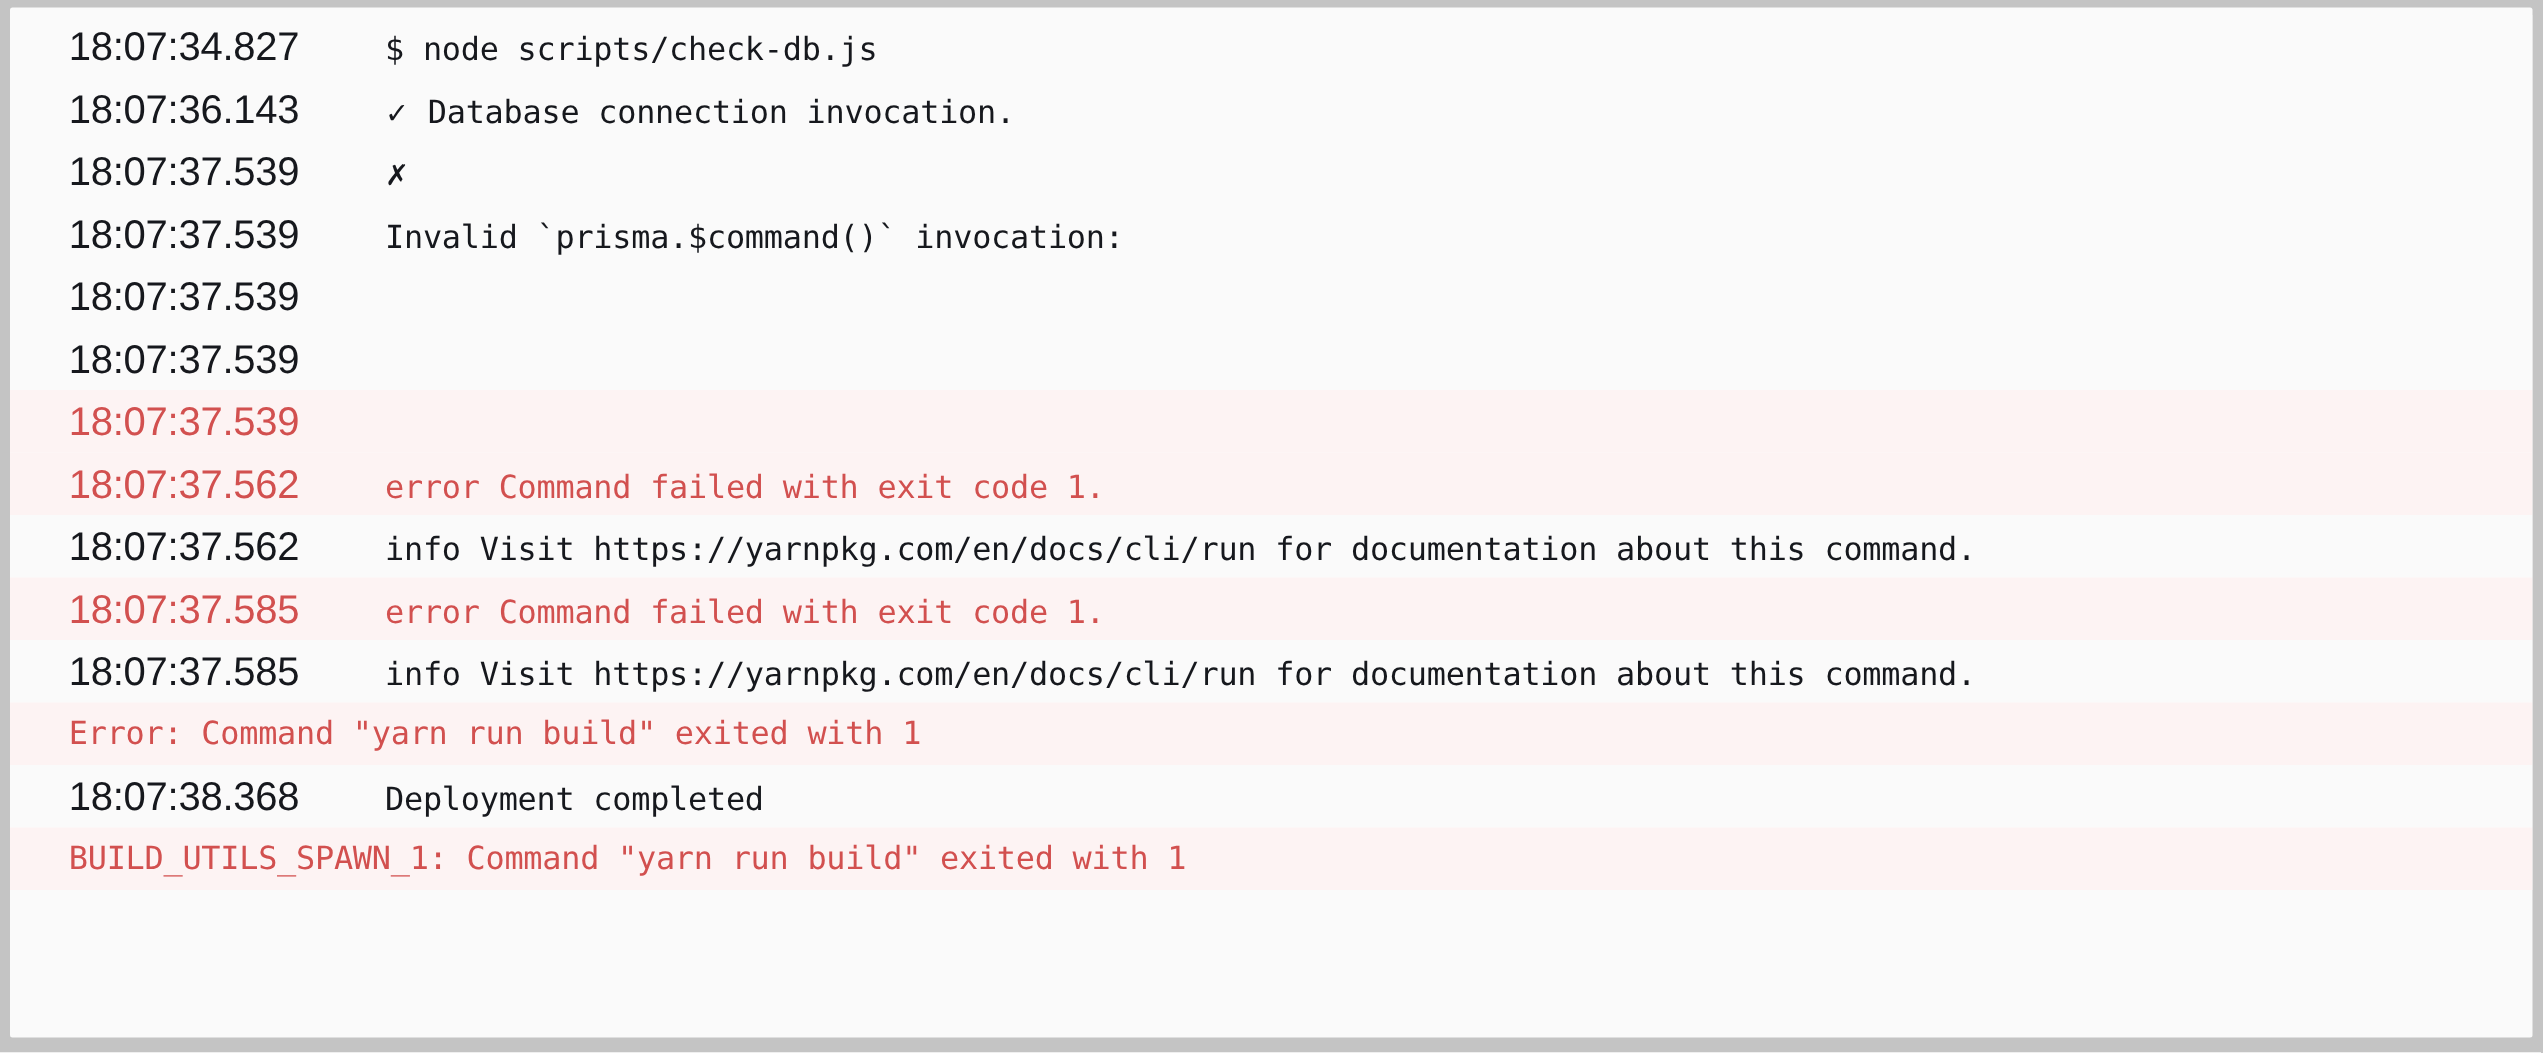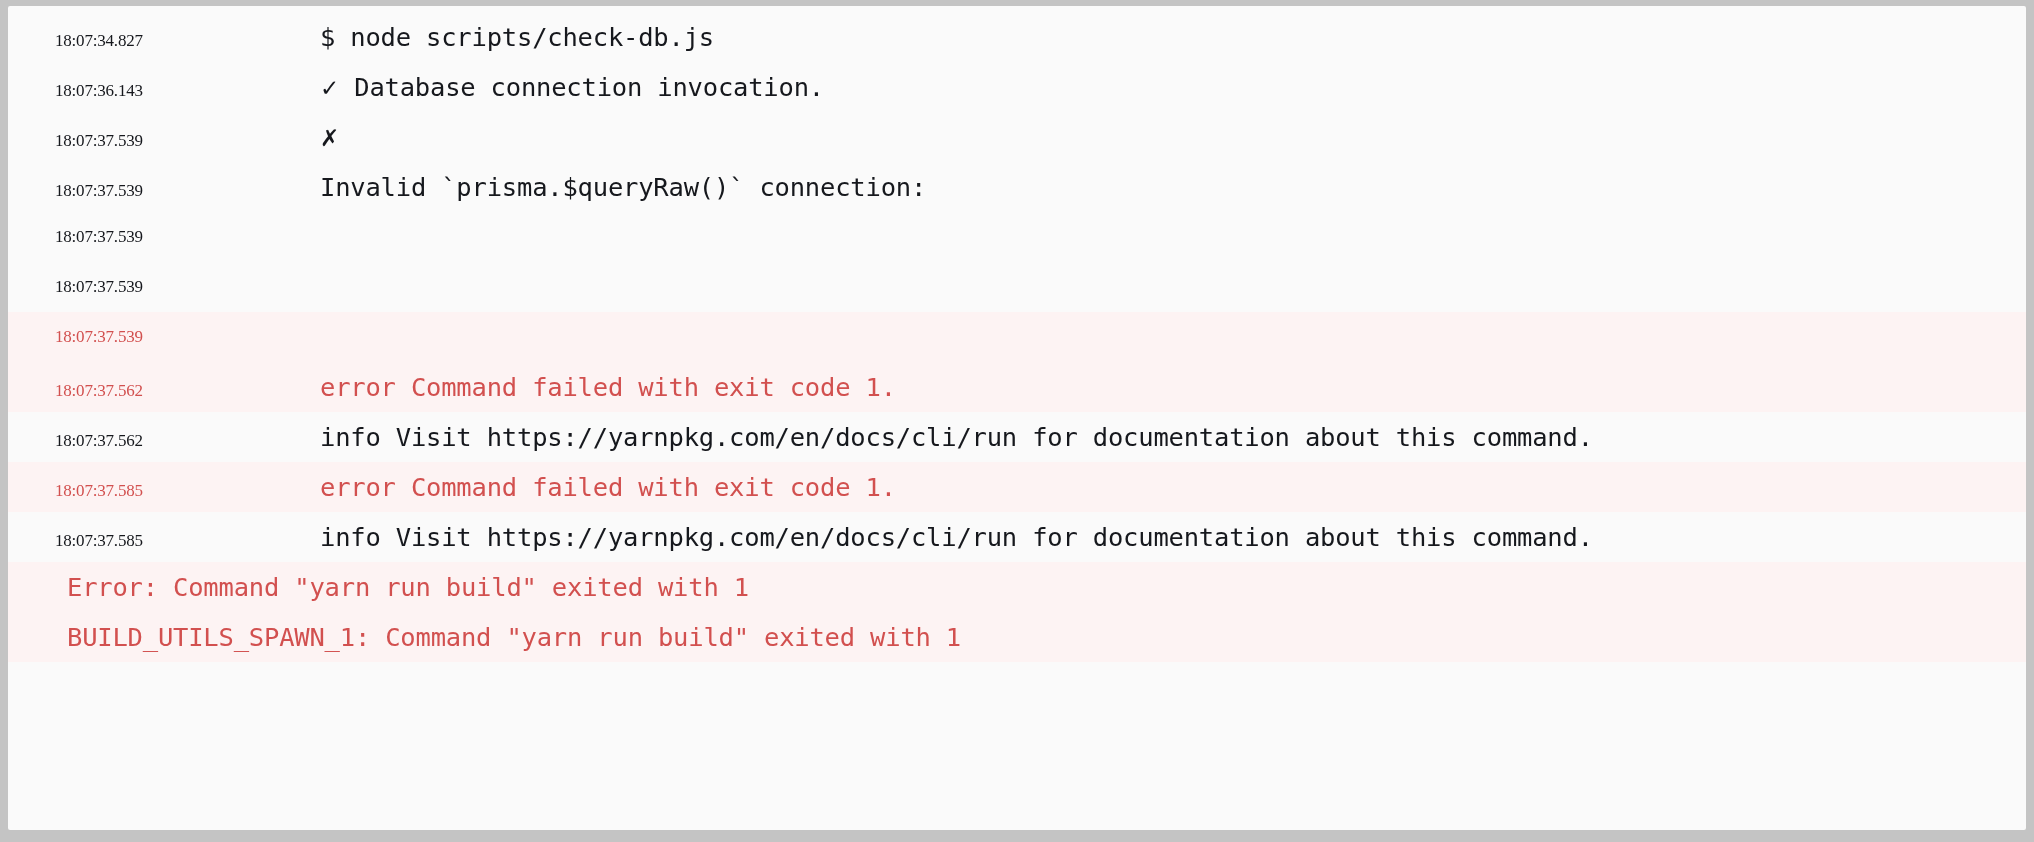--- a/index.html
+++ b/index.html
@@ -34,54 +34,54 @@
     box-sizing: border-box;
     padding-left: 47px;
     white-space: pre;
   }
   .log-row.level-normal { background: #fafafa; color: #16181d; }
   .log-row.level-error  { background: #fdf3f3; color: #d2504f; }
 
   .ts {
     flex: 0 0 auto;
     width: 253px;
-    font-size: 17px;
+    font-size: 32px;
     letter-spacing: -0.2px;
-    font-family: Liberation Serif, serif;
+    font-family: Liberation Sans, sans-serif;
   }
   .msg {
     flex: 1 1 auto;
     font-size: 25.5px;
     letter-spacing: -0.2px;
     font-family: "DejaVu Sans Mono", "Liberation Mono", monospace;
     overflow: hidden;
-    margin-left: 12px;
   }
   .glyph-ok, .glyph-fail {
     font-family: "DejaVu Sans", sans-serif;
     font-size: 23px;
   }
   .hl {
     background: #7ff5d5;
     color: #d2504f;
   }
 </style>
 </head>
 <body>
 
 <div id="root">
   <div id="log-panel">
 
   <div class="log-row level-normal"><span class="ts">18:07:34.827</span><span class="msg"><span>$ node scripts/check-db.js</span></span></div>
       <div class="log-row level-normal"><span class="ts">18:07:36.143</span><span class="msg"><span class="glyph-ok">✓</span> <span>Database connection invocation.</span></span></div>
       <div class="log-row level-normal"><span class="ts">18:07:37.539</span><span class="msg"><span class="glyph-fail">✗</span> <span></span></span></div>
-      <div class="log-row level-normal"><span class="ts">18:07:37.539</span><span class="msg"><span>Invalid `prisma.$queryRaw()` connection:</span></span></div>
+      <div class="log-row level-normal"><span class="ts">18:07:37.539</span><span class="msg"><span>Invalid `prisma.$command()` invocation:</span></span></div>
       <div class="log-row level-normal"><span class="ts">18:07:37.539</span><span class="msg"><span></span></span></div>
       <div class="log-row level-normal"><span class="ts">18:07:37.539</span><span class="msg"><span></span></span></div>
       <div class="log-row level-error"><span class="ts">18:07:37.539</span></div>
       <div class="log-row level-error"><span class="ts">18:07:37.562</span><span class="msg"><span>error Command failed with exit code 1.</span></span></div>
       <div class="log-row level-normal"><span class="ts">18:07:37.562</span><span class="msg"><span>info Visit https://yarnpkg.com/en/docs/cli/run for documentation about this command.</span></span></div>
       <div class="log-row level-error"><span class="ts">18:07:37.585</span><span class="msg"><span>error Command failed with exit code 1.</span></span></div>
       <div class="log-row level-normal"><span class="ts">18:07:37.585</span><span class="msg"><span>info Visit https://yarnpkg.com/en/docs/cli/run for documentation about this command.</span></span></div>
       <div class="log-row level-error"><span class="msg"><span>Error: Command "yarn run build" exited with 1</span></span></div>
+      <div class="log-row level-normal"><span class="ts">18:07:38.368</span><span class="msg"><span>Deployment completed</span></span></div>
       <div class="log-row level-error"><span class="msg"><span>BUILD_UTILS_SPAWN_1: Command "yarn run build" exited with 1</span></span></div>
     </div>
 </div>
 
 </body></html>

